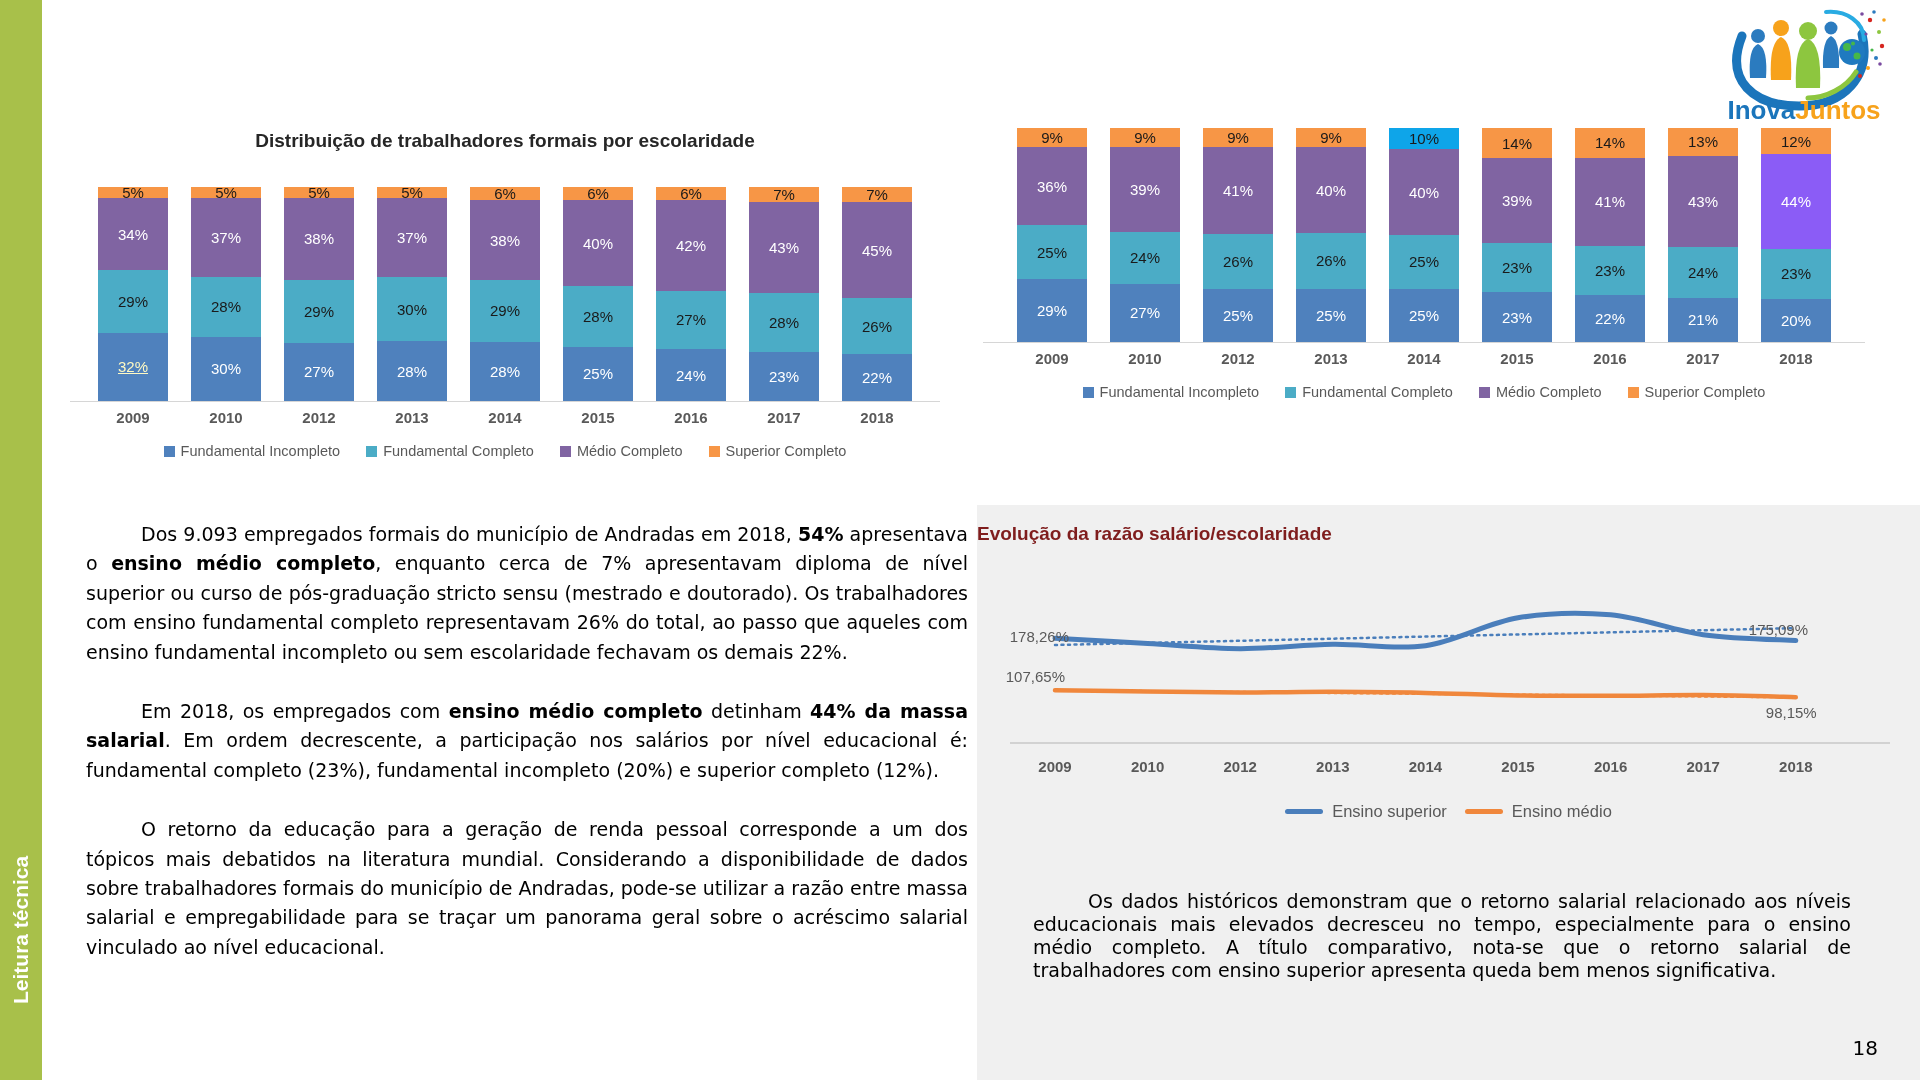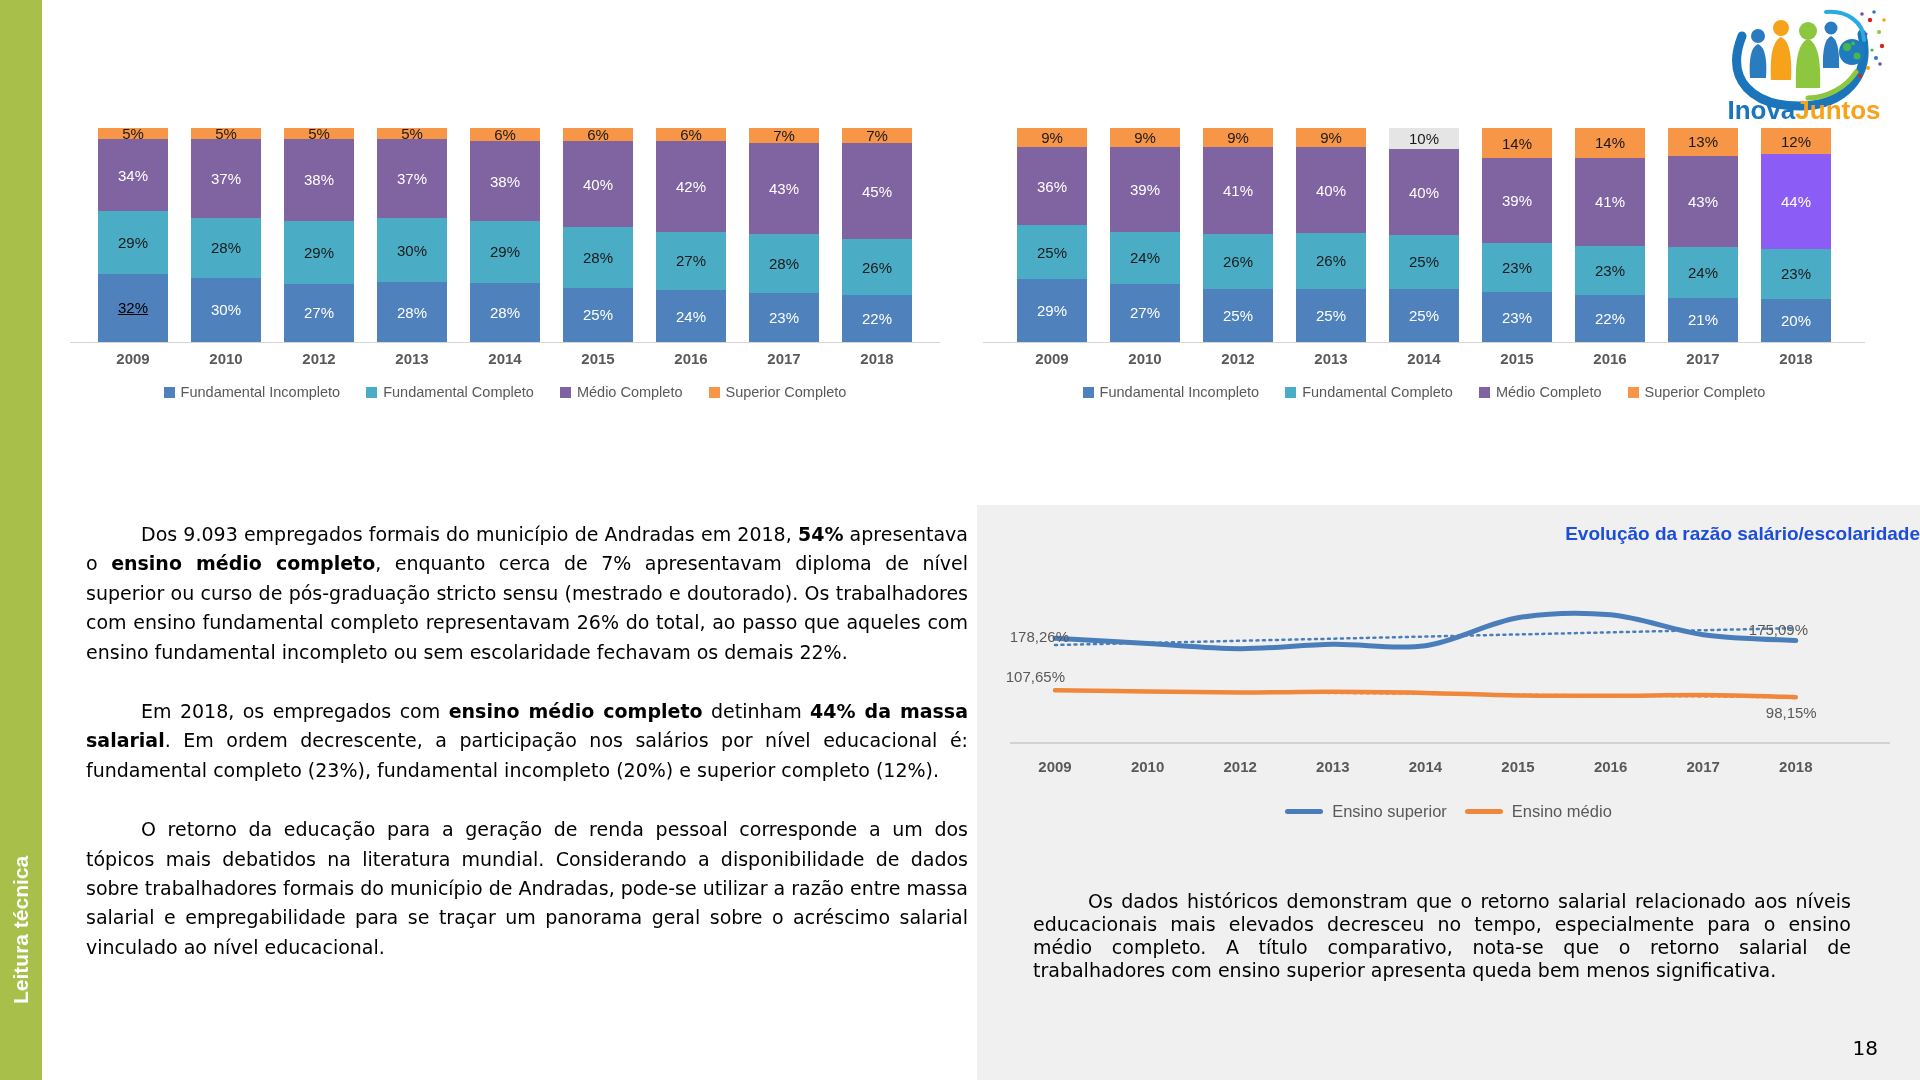--- a/index.html
+++ b/index.html
@@ -42,22 +42,22 @@
 
   
   #text-left{position:absolute;left:86px;top:520px;width:882px;}
   #text-left p{
     margin:0 0 30px 0;text-align:justify;text-indent:55px;
     font-family:"DejaVu Sans",sans-serif;font-size:19px;line-height:29.4px;color:#000;
   }
 
   
   #panel{position:absolute;left:977px;top:505px;width:943px;height:575px;background:#f0f0f0;}
-  #line-title{position:absolute;top:16px;left:0;width:100%;text-align:right;
-    font-size:19px;font-weight:bold;color:#1d4ed8;margin:0;line-height:26px;}
+  #line-title{position:absolute;top:16px;left:0;width:100%;text-align:left;
+    font-size:19px;font-weight:bold;color:#7f1d1d;margin:0;line-height:26px;}
   #line-svg{position:absolute;left:0;top:75px;}
   #line-legend{position:absolute;top:297px;left:0;width:100%;display:flex;justify-content:center;gap:18px;}
   .lg-item{display:flex;align-items:center;gap:9px;font-size:16.5px;color:#595959;}
   .lg-line{width:38px;height:5px;border-radius:2.5px;flex:0 0 auto;}
   #p-right{
     position:absolute;left:56px;top:385px;width:818px;margin:0;
     text-align:justify;text-indent:55px;
     font-family:"DejaVu Sans",sans-serif;font-size:19px;line-height:23px;color:#000;
   }
   #page-num{position:absolute;right:42px;bottom:20px;font-size:20px;color:#000;
@@ -99,24 +99,25 @@
     <circle cx="158" cy="44" r="1.6" fill="#46b749"></circle>
     <circle cx="166" cy="58" r="1.8" fill="#7a4ba0"></circle>
     <circle cx="146" cy="70" r="2" fill="#d6251f"></circle>
     <text x="90" y="113" text-anchor="middle" font-family="Liberation Sans, sans-serif" font-size="26" font-weight="bold">
       <tspan fill="#1b75bb">Inova</tspan><tspan fill="#f7a21b">Juntos</tspan>
     </text>
   </svg>
 </div>
 
 <section class="chart" id="chart1">
+  <h2 class="chart-title">Distribuição de trabalhadores formais por escolaridade</h2>
   <div class="bars">
       <div class="bar-column">
         <div class="segment" style="height: 32%; background: rgb(79, 129, 189);">
-          <div class="seg-label" style="color: #000000; text-decoration: underline;">32%</div>
+          <div class="seg-label" style="color: #fef9c3; text-decoration: underline;">32%</div>
         </div>
         <div class="segment" style="height: 29%; background: rgb(75, 172, 198);">
           <div class="seg-label" style="color: rgb(26, 26, 26);">29%</div>
         </div>
         <div class="segment" style="height: 34%; background: rgb(128, 100, 162);">
           <div class="seg-label" style="color: rgb(255, 255, 255);">34%</div>
         </div>
         <div class="segment" style="height: 5%; background: rgb(247, 150, 70);">
           <div class="seg-label" style="color: rgb(26, 26, 26);">5%</div>
         </div>
@@ -326,21 +327,21 @@
       <div class="bar-column">
         <div class="segment" style="height: 25%; background: rgb(79, 129, 189);">
           <div class="seg-label" style="color: rgb(255, 255, 255);">25%</div>
         </div>
         <div class="segment" style="height: 25%; background: rgb(75, 172, 198);">
           <div class="seg-label" style="color: rgb(26, 26, 26);">25%</div>
         </div>
         <div class="segment" style="height: 40%; background: rgb(128, 100, 162);">
           <div class="seg-label" style="color: rgb(255, 255, 255);">40%</div>
         </div>
-        <div class="segment" style="height: 10%; background: #e5e5e5;">
+        <div class="segment" style="height: 10%; background: #0ea5e9;">
           <div class="seg-label" style="color: rgb(26, 26, 26);">10%</div>
         </div>
       </div>
       <div class="bar-column">
         <div class="segment" style="height: 23.2323%; background: rgb(79, 129, 189);">
           <div class="seg-label" style="color: rgb(255, 255, 255);">23%</div>
         </div>
         <div class="segment" style="height: 23.2323%; background: rgb(75, 172, 198);">
           <div class="seg-label" style="color: rgb(26, 26, 26);">23%</div>
         </div>

